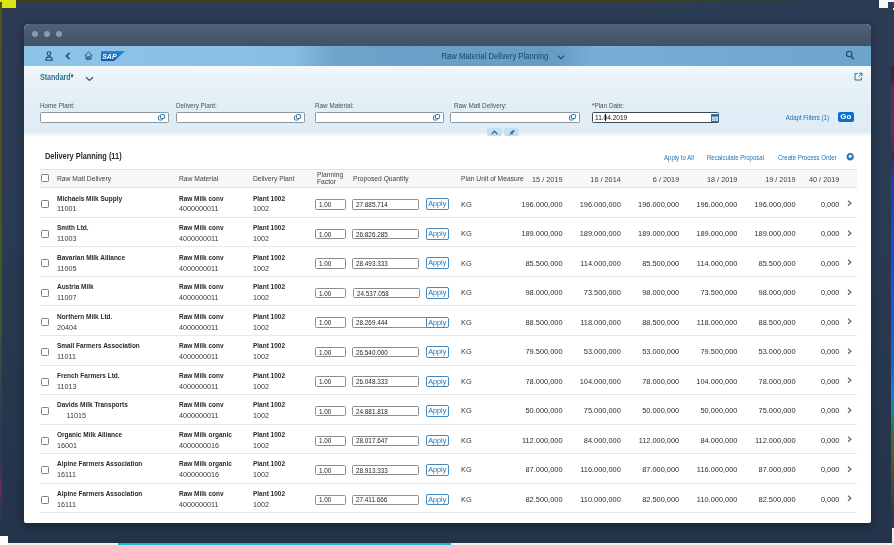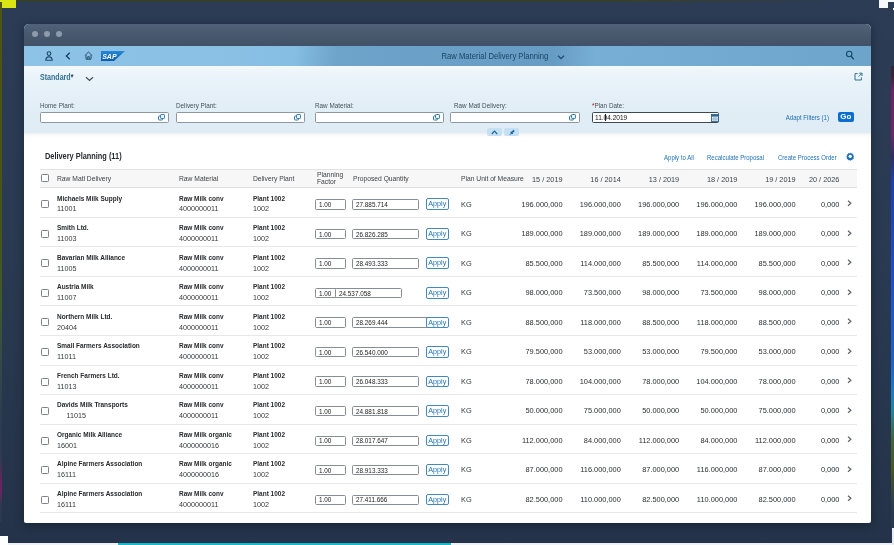--- a/index.html
+++ b/index.html
@@ -166,24 +166,24 @@
 <div id="hcb"></div>
 <div class="hlbl" style="left:57px">Raw Matl Delivery</div>
 <div class="hlbl" style="left:179px">Raw Material</div>
 <div class="hlbl" style="left:253px">Delivery Plant</div>
 <div class="hlbl2" style="left:317px;top:171.4px">Planning</div>
 <div class="hlbl2" style="left:317px;top:178.2px">Factor</div>
 <div class="hlbl" style="left:353px">Proposed Quantity</div>
 <div class="hlbl" style="left:461px">Plan Unit of Measure</div>
 <div class="hnum" style="left:512.5px">15 / 2019</div>
 <div class="hnum" style="left:570.8px">16 / 2014</div>
-<div class="hnum" style="left:629.2px">13 / 2019</div>
+<div class="hnum" style="left:629.2px">6 / 2019</div>
 <div class="hnum" style="left:687.4px">18 / 2019</div>
 <div class="hnum" style="left:745.6px">19 / 2019</div>
-<div class="hnum" style="left:789.4px">20 / 2026</div>
+<div class="hnum" style="left:789.4px">40 / 2019</div>
 <div class="row" style="top:188.30px">
 <span class="cb" style="left:1px;top:12px"></span>
 <div class="nm" style="left:17.5px;top:5.3px">Michaels Milk Supply</div>
 <div class="sb" style="left:17.5px;top:16.2px">11001</div>
 <div class="nm" style="left:139.5px;top:5.3px">Raw Milk conv</div>
 <div class="sb" style="left:139.5px;top:16.2px">4000000011</div>
 <div class="nm" style="left:213.5px;top:5.3px">Plant 1002</div>
 <div class="sb" style="left:213.5px;top:16.2px">1002</div>
 <div class="inp" style="left:275.5px;top:10.9px;width:31px"><i>1.00</i></div>
 <div class="inp" style="left:312.5px;top:10.9px;width:67px"><i>27.885.714</i></div>
@@ -245,21 +245,21 @@
 </div>
 <div class="row" style="top:276.92px">
 <span class="cb" style="left:1px;top:12px"></span>
 <div class="nm" style="left:17.5px;top:5.3px">Austria Milk</div>
 <div class="sb" style="left:17.5px;top:16.2px">11007</div>
 <div class="nm" style="left:139.5px;top:5.3px">Raw Milk conv</div>
 <div class="sb" style="left:139.5px;top:16.2px">4000000011</div>
 <div class="nm" style="left:213.5px;top:5.3px">Plant 1002</div>
 <div class="sb" style="left:213.5px;top:16.2px">1002</div>
 <div class="inp" style="left:275.5px;top:10.9px;width:31px"><i>1.00</i></div>
-<div class="inp" style="left:295px;top:10.9px;width:67px"><i>24.537.058</i></div>
+<div class="inp" style="left:313px;top:10.9px;width:67px"><i>24.537.058</i></div>
 <div class="apl" style="left:386px;top:10.1px">Apply</div>
 <div class="kg" style="left:421.5px;top:11.3px">KG</div>
 <div class="num" style="left:463.0px;top:11.3px">98.000,000</div>
 <div class="num" style="left:521.3px;top:11.3px">73.500,000</div>
 <div class="num" style="left:579.7px;top:11.3px">98.000,000</div>
 <div class="num" style="left:637.9px;top:11.3px">73.500,000</div>
 <div class="num" style="left:696.1px;top:11.3px">98.000,000</div>
 <div class="num" style="left:739.9px;top:11.3px">0,000</div>
 <svg style="left:807px;top:11.8px" width="5" height="6.5" viewBox="0 0 5 6.5">
       <path d="M1 0.7 L3.9 3.25 L1 5.8" fill="none" stroke="#5d6468" stroke-width="1.2"></path>

